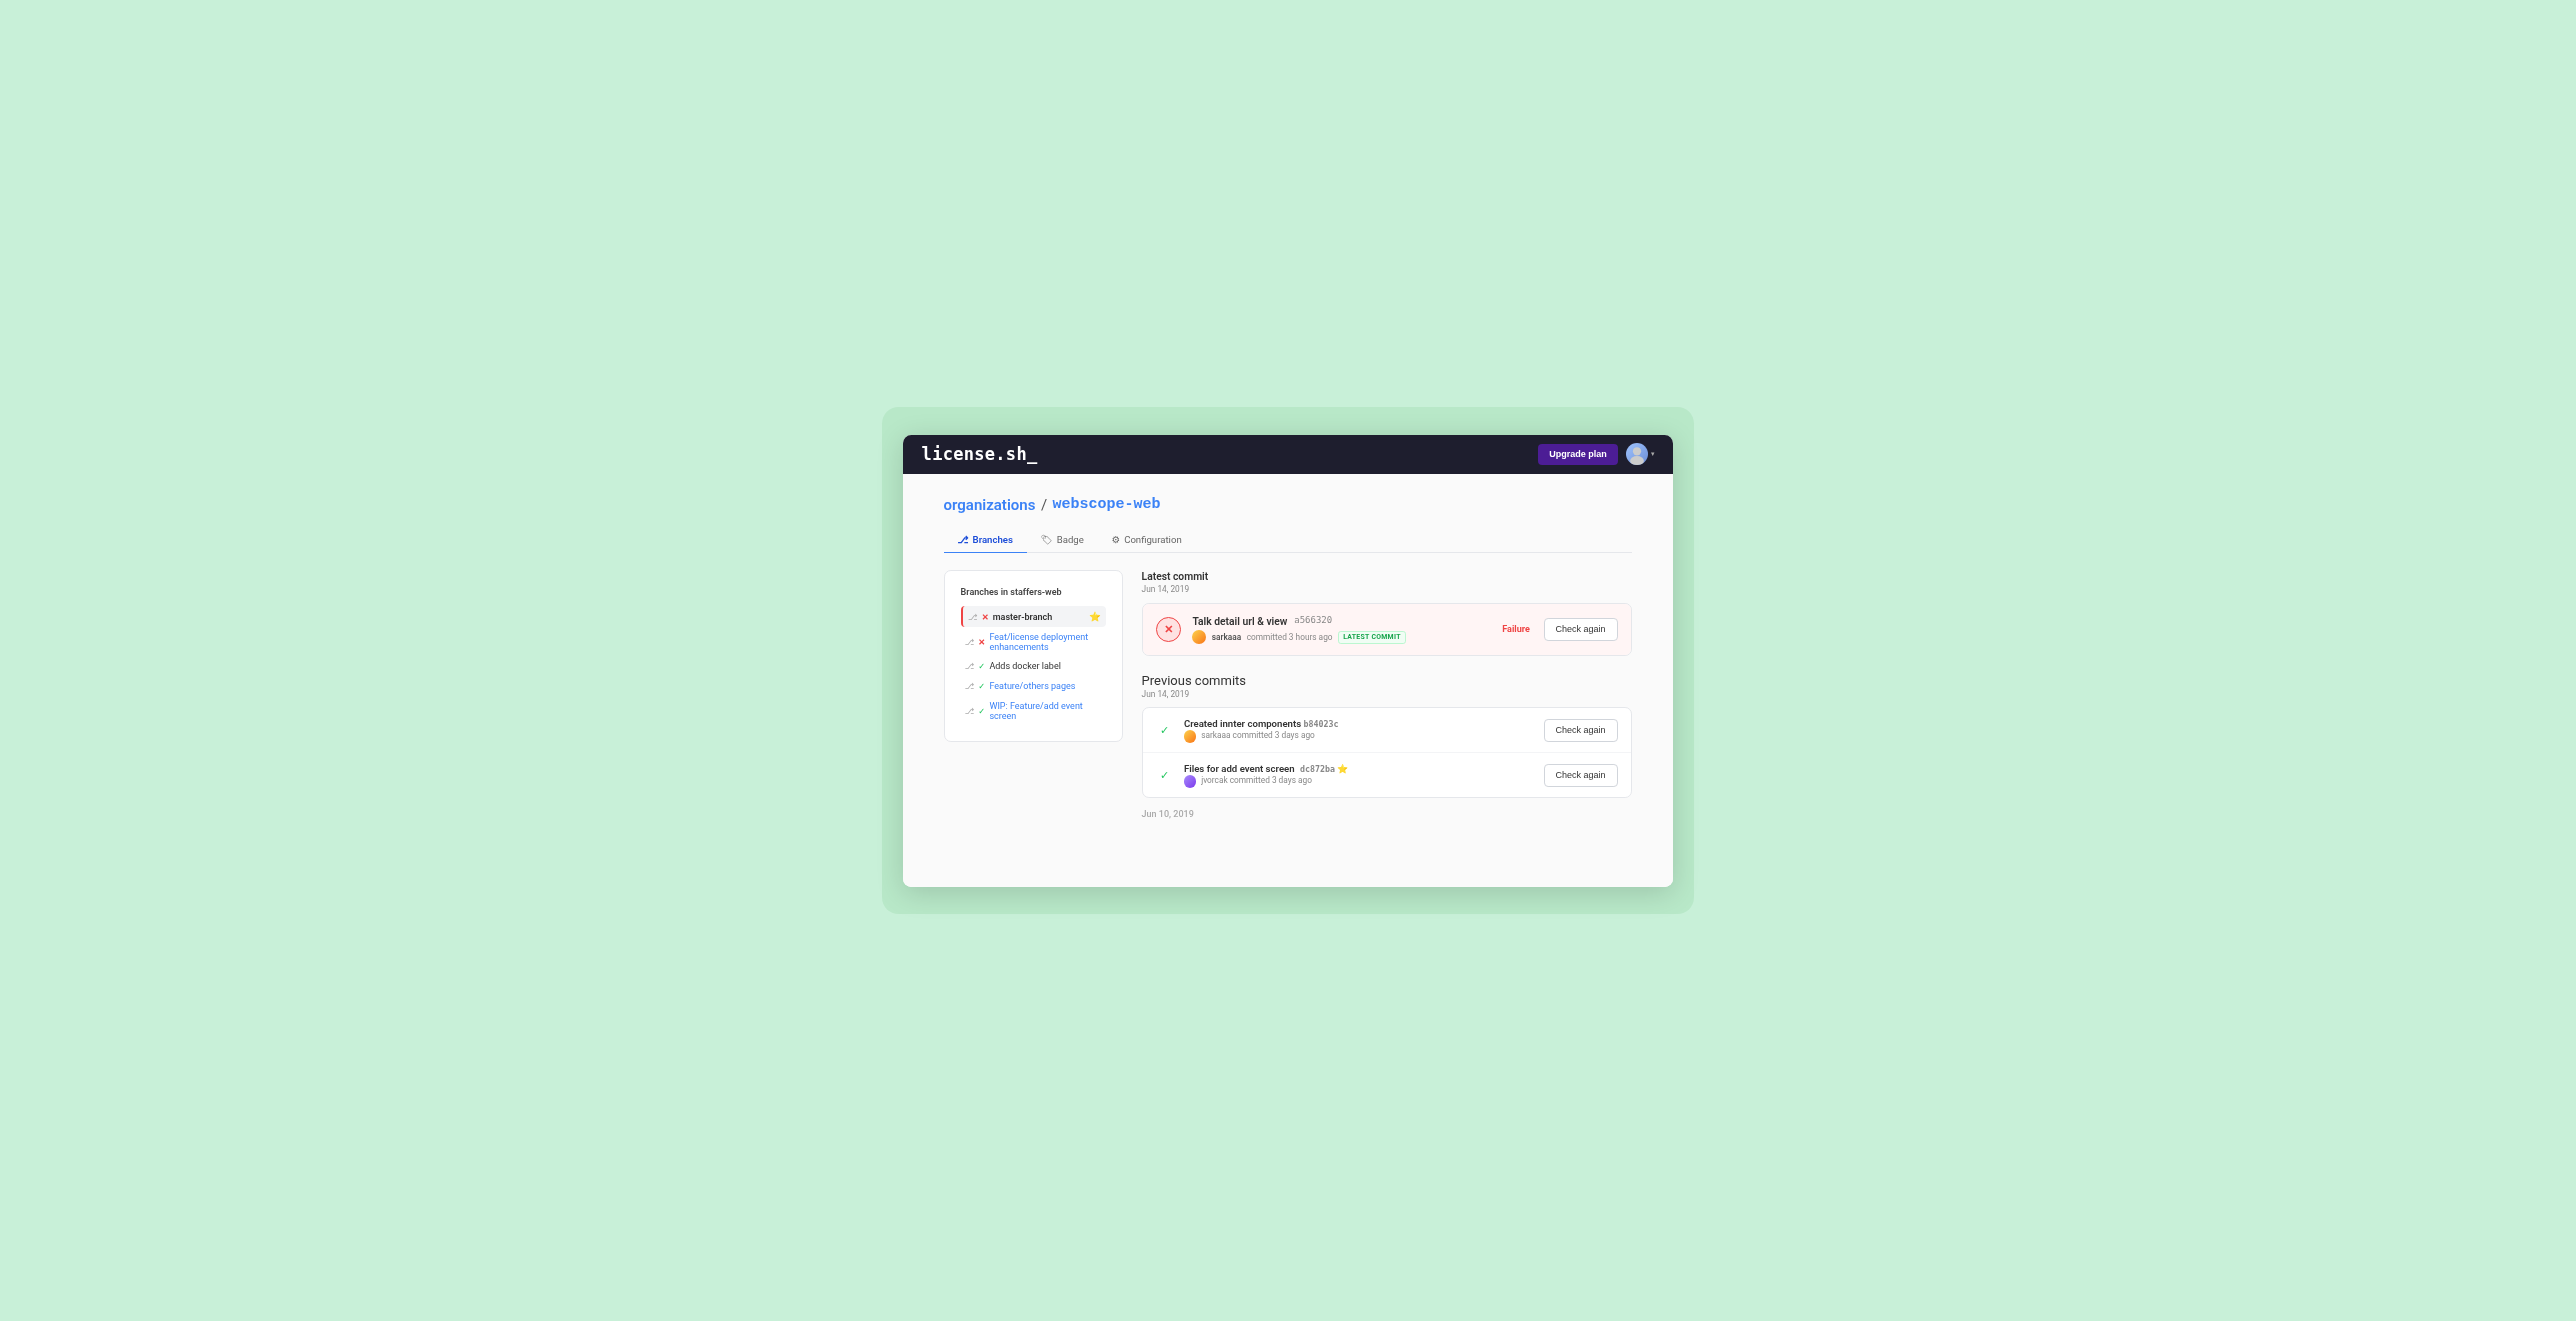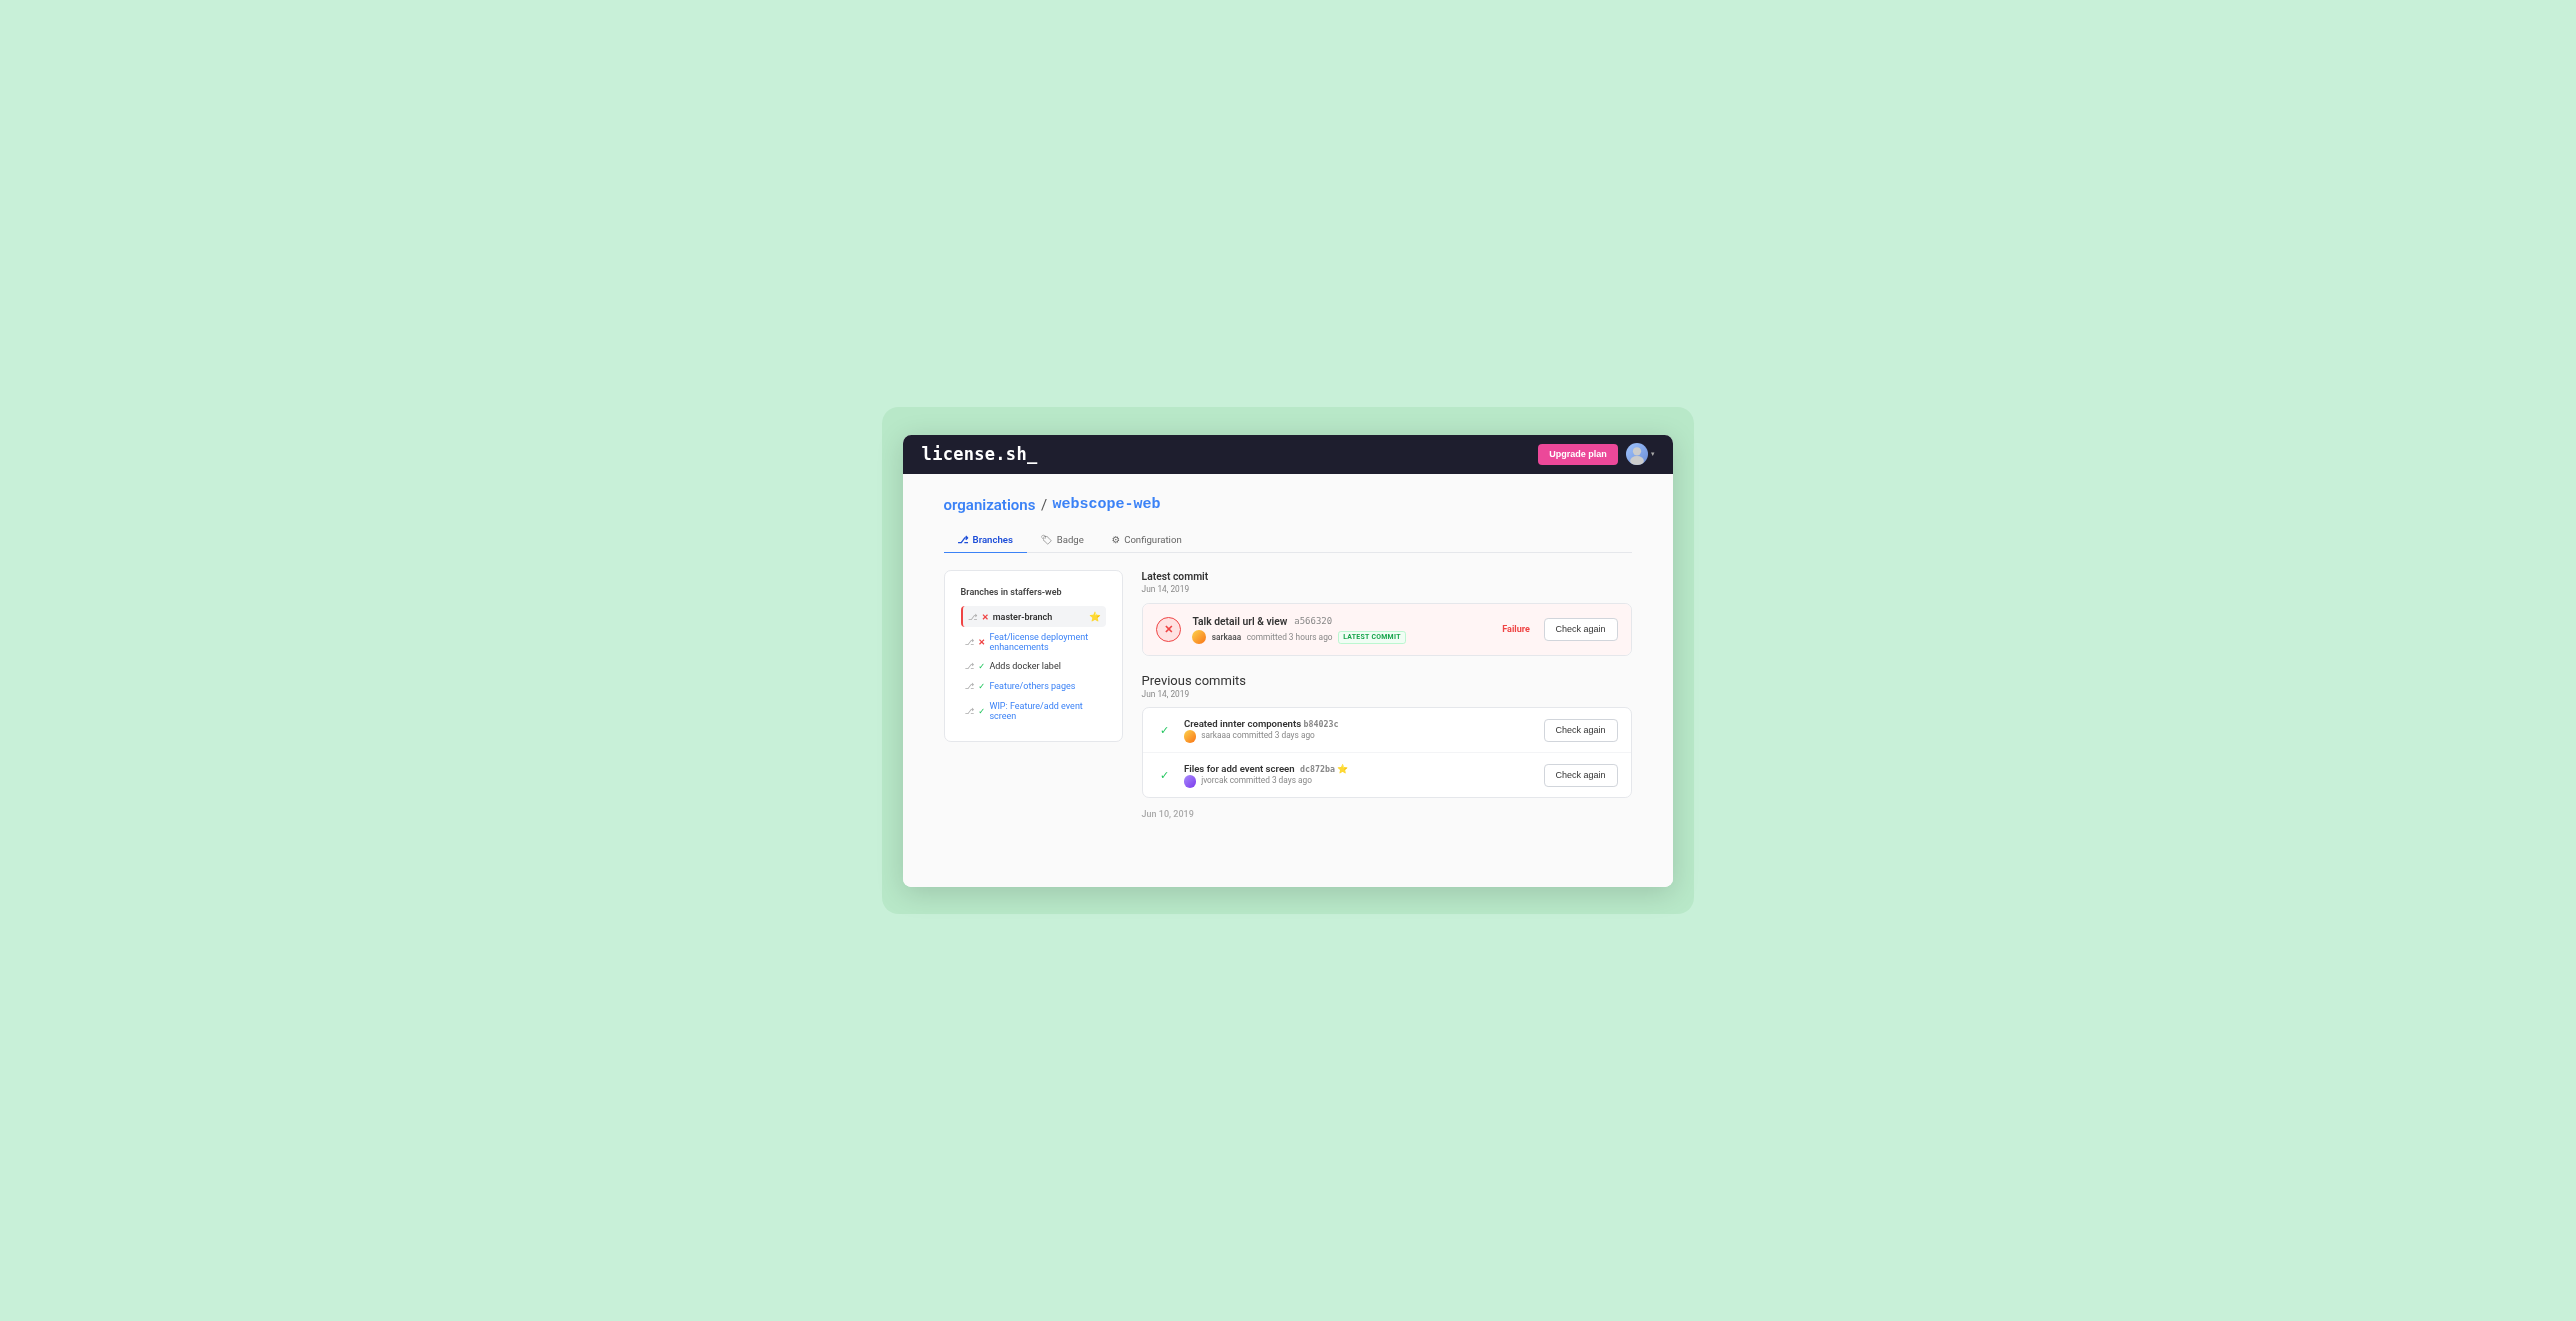--- a/index.html
+++ b/index.html
@@ -40,21 +40,21 @@
       font-weight: 600;
       letter-spacing: 0.3px;
       font-family: monospace;
     }
     .navbar-right {
       display: flex;
       align-items: center;
       gap: 8.3px;
     }
     .upgrade-btn {
-      background: #ec4899;
+      background: #4c1d95;
       color: #fff;
       border: none;
       border-radius: 4.1px;
       padding: 5.5px 11px;
       font-size: 9px;
       font-weight: 600;
       cursor: pointer;
     }
     .avatar-wrapper {
       display: flex;
@@ -241,21 +241,21 @@
     .status-indicator.fail {
       background: #fee2e2;
       color: #ef4444;
       border: 1.4px solid #ef4444;
     }
     .commit-info {
       flex: 1;
     }
     .commit-title-row {
       display: flex;
-      align-items: center;
+      align-items: flex-start;
       gap: 6.9px;
       margin-bottom: 2.8px;
     }
     .commit-title {
       font-size: 10.3px;
       font-weight: 600;
       color: #333;
     }
     .commit-hash {
       font-size: 9px;

